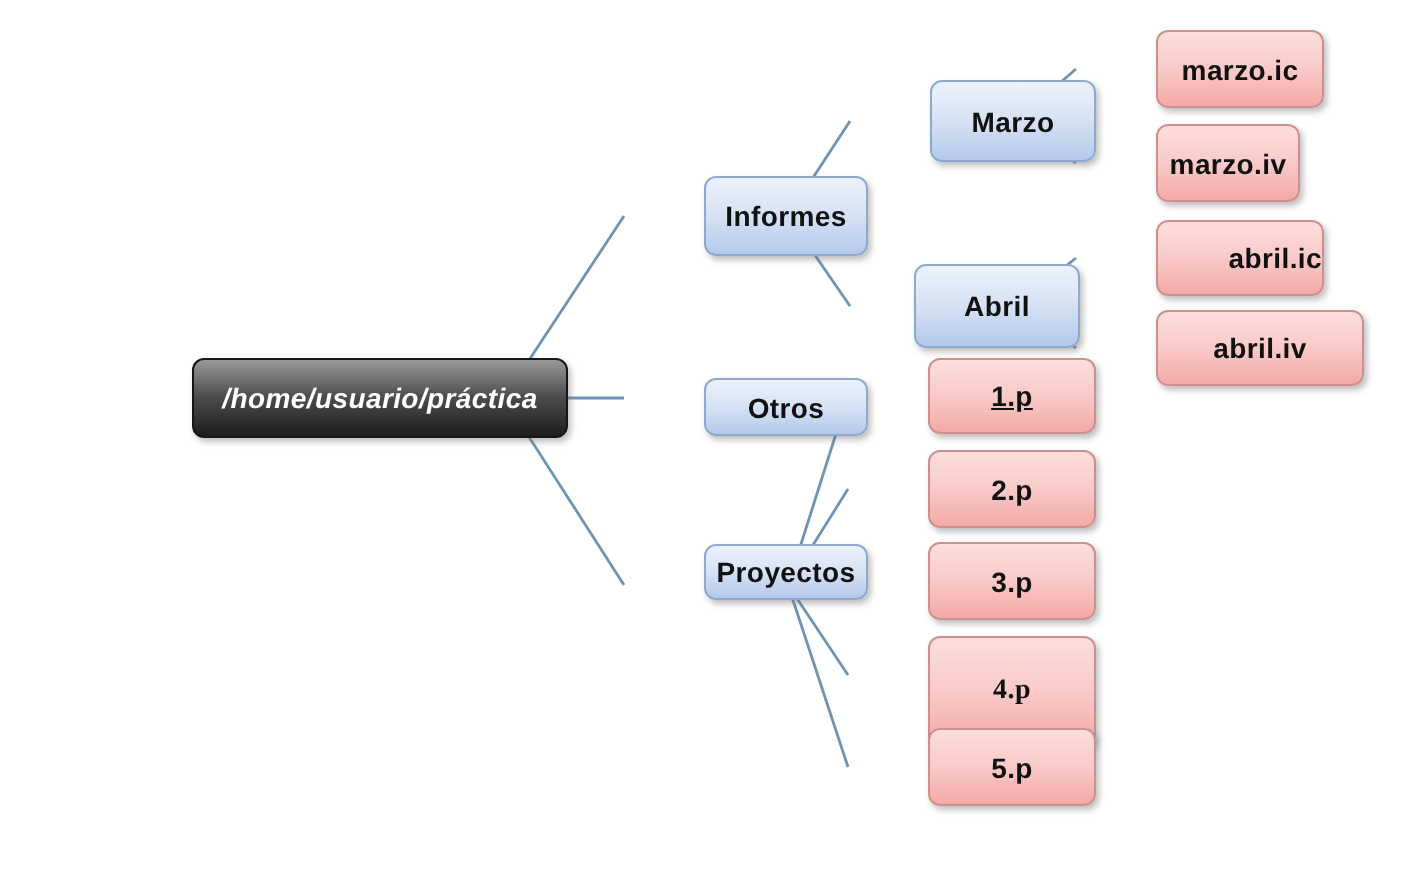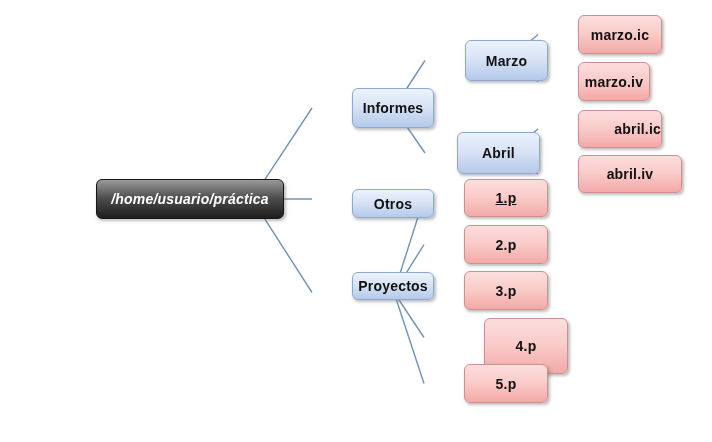--- a/index.html
+++ b/index.html
@@ -94,20 +94,20 @@
       </div>
       <div class="node file" style="left: 424px; top: 179px; width: 84px; height: 38px; background: linear-gradient(rgb(252, 222, 221) 0%, rgb(249, 203, 201) 48%, rgb(243, 169, 167) 100%); border-color: rgb(204, 144, 142); color: rgb(17, 17, 17); text-decoration: underline;">
         <span class="label">1.p</span>
       </div>
       <div class="node file" style="left: 424px; top: 225px; width: 84px; height: 39px; background: linear-gradient(rgb(252, 222, 221) 0%, rgb(249, 203, 201) 48%, rgb(243, 169, 167) 100%); border-color: rgb(204, 144, 142); color: rgb(17, 17, 17);">
         <span class="label">2.p</span>
       </div>
       <div class="node file" style="left: 424px; top: 271px; width: 84px; height: 39px; background: linear-gradient(rgb(252, 222, 221) 0%, rgb(249, 203, 201) 48%, rgb(243, 169, 167) 100%); border-color: rgb(204, 144, 142); color: rgb(17, 17, 17);">
         <span class="label">3.p</span>
       </div>
-      <div class="node file" style="left: 444px; top: 318px; width: 84px; height: 56px; background: linear-gradient(rgb(252, 222, 221) 0%, rgb(249, 203, 201) 48%, rgb(243, 169, 167) 100%); border-color: rgb(204, 144, 142); color: rgb(17, 17, 17);">
+      <div class="node file" style="left: 424px; top: 318px; width: 84px; height: 56px; background: linear-gradient(rgb(252, 222, 221) 0%, rgb(249, 203, 201) 48%, rgb(243, 169, 167) 100%); border-color: rgb(204, 144, 142); color: rgb(17, 17, 17); font-family: Liberation Serif, serif;">
         <span class="label">4.p</span>
       </div>
       <div class="node file" style="left: 424px; top: 364px; width: 84px; height: 39px; background: linear-gradient(rgb(252, 222, 221) 0%, rgb(249, 203, 201) 48%, rgb(243, 169, 167) 100%); border-color: rgb(204, 144, 142); color: rgb(17, 17, 17);">
         <span class="label">5.p</span>
       </div>
     </div>
 </div>
 
 </body></html>

